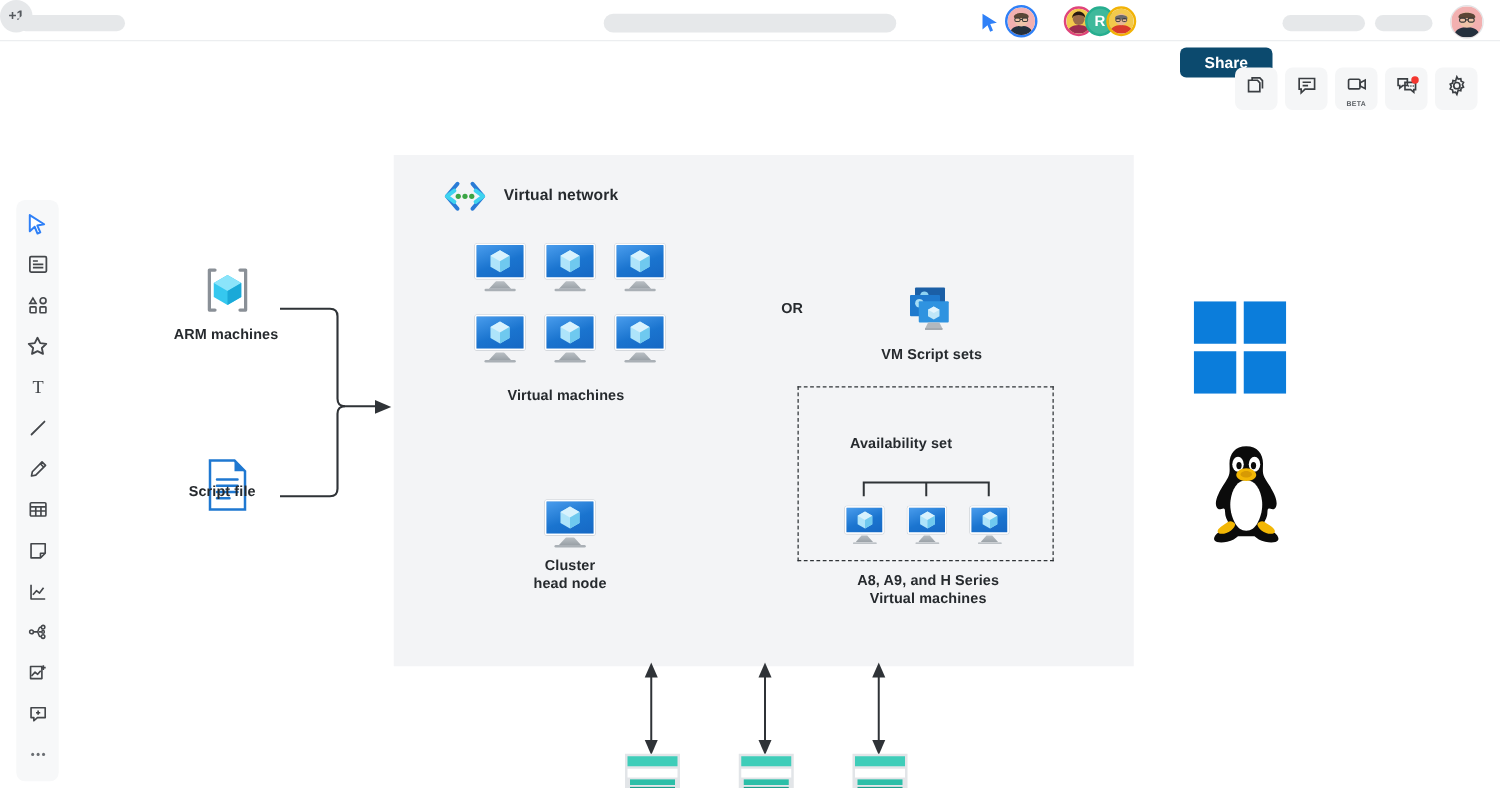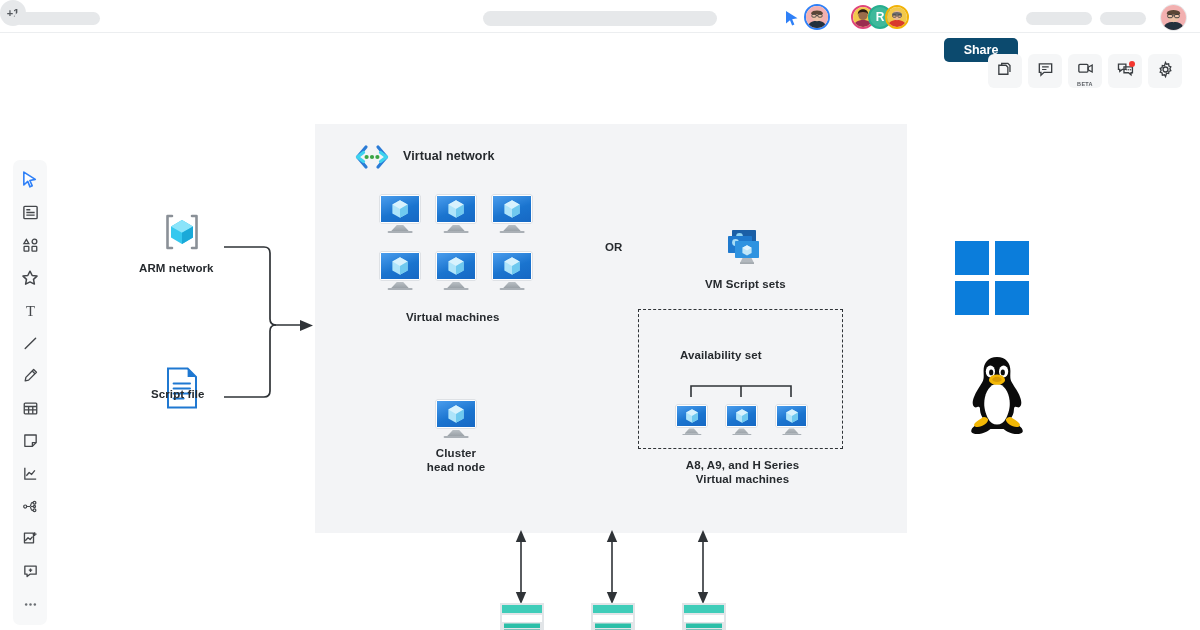--- a/index.html
+++ b/index.html
@@ -470,21 +470,21 @@
     <svg class="cube" viewBox="0 0 24 26">
         <path d="M12 1 L22.4 7 L22.4 19 L12 25 L1.6 19 L1.6 7 Z" fill="#aee4fa"></path>
         <path d="M12 1 L22.4 7 L12 13 L1.6 7 Z" fill="#d8f2fd"></path>
         <path d="M12 13 L22.4 7 L22.4 19 L12 25 Z" fill="#6fc9ef"></path>
       </svg>
     <div class="stand"></div>
       <div class="base"></div>
   </div>
   <div class="dlabel" style="left:406px;top:277px;">Virtual machines</div>
 
-  <div class="dlabel" style="left:605px;top:207px;">OR</div>
+  <div class="dlabel" style="left:625px;top:207px;">OR</div>
 
   <div style="position:absolute;left:723px;top:192px;width:44px;height:42px;">
     <svg viewBox="0 0 44 42" width="44" height="42">
       <rect x="9" y="4" width="24" height="17" rx="0.8" fill="#1b5fa6"></rect>
       <circle cx="16.5" cy="10.5" r="3.4" fill="#8fd3f2"></circle>
       <rect x="5" y="10" width="24" height="17" rx="0.8" fill="#1f79cd"></rect>
       <circle cx="12.5" cy="16.5" r="3.4" fill="#a7ddf6"></circle>
       <rect x="12" y="15" width="24" height="17" rx="0.8" fill="#2f93e0"></rect>
       <path d="M19.5 32 h9 l2.5 5 h-14z" fill="#b2b8be"></path>
       <rect x="17" y="36.4" width="14" height="1.6" fill="#a3a9af"></rect>
@@ -545,21 +545,21 @@
 
   <div style="position:absolute;left:160px;top:178px;width:44px;height:40px;">
     <svg viewBox="0 0 44 40" width="44" height="40" fill="none">
       <path d="M12 4 H7.5 V36 H12" stroke="#8a9097" stroke-width="2.6" stroke-linecap="round" stroke-linejoin="round"></path>
       <path d="M32 4 H36.5 V36 H32" stroke="#8a9097" stroke-width="2.6" stroke-linecap="round" stroke-linejoin="round"></path>
       <path d="M22 8 L33 14.4 L33 25.6 L22 32 L11 25.6 L11 14.4 Z" fill="#35c8ef"></path>
       <path d="M22 8 L33 14.4 L22 20.8 L11 14.4 Z" fill="#8be4fa"></path>
       <path d="M22 20.8 L33 14.4 L33 25.6 L22 32 Z" fill="#1aa9d8"></path>
     </svg>
   </div>
-  <div class="dlabel" style="left:139px;top:228px;">ARM network</div>
+  <div class="dlabel" style="left:139px;top:228px;">ARM machines</div>
 
   <div style="position:absolute;left:164px;top:332px;width:36px;height:44px;">
     <svg viewBox="0 0 36 44" width="36" height="44" fill="none">
       <path d="M4 2.4 H23.6 L32 11 V41.6 H4 Z" fill="#ffffff" stroke="#1f78d1" stroke-width="2"></path>
       <path d="M23.6 2.4 V11 H32" fill="#1f78d1"></path>
       <path d="M9.6 17.6 h16.4 M9.6 22.6 h16.4 M9.6 27.6 h16.4 M9.6 32.6 h10" stroke="#1f78d1" stroke-width="2" stroke-linecap="round"></path>
     </svg>
   </div>
   <div class="dlabel" style="left:151px;top:354px;top:354px;">Script file</div>
 

